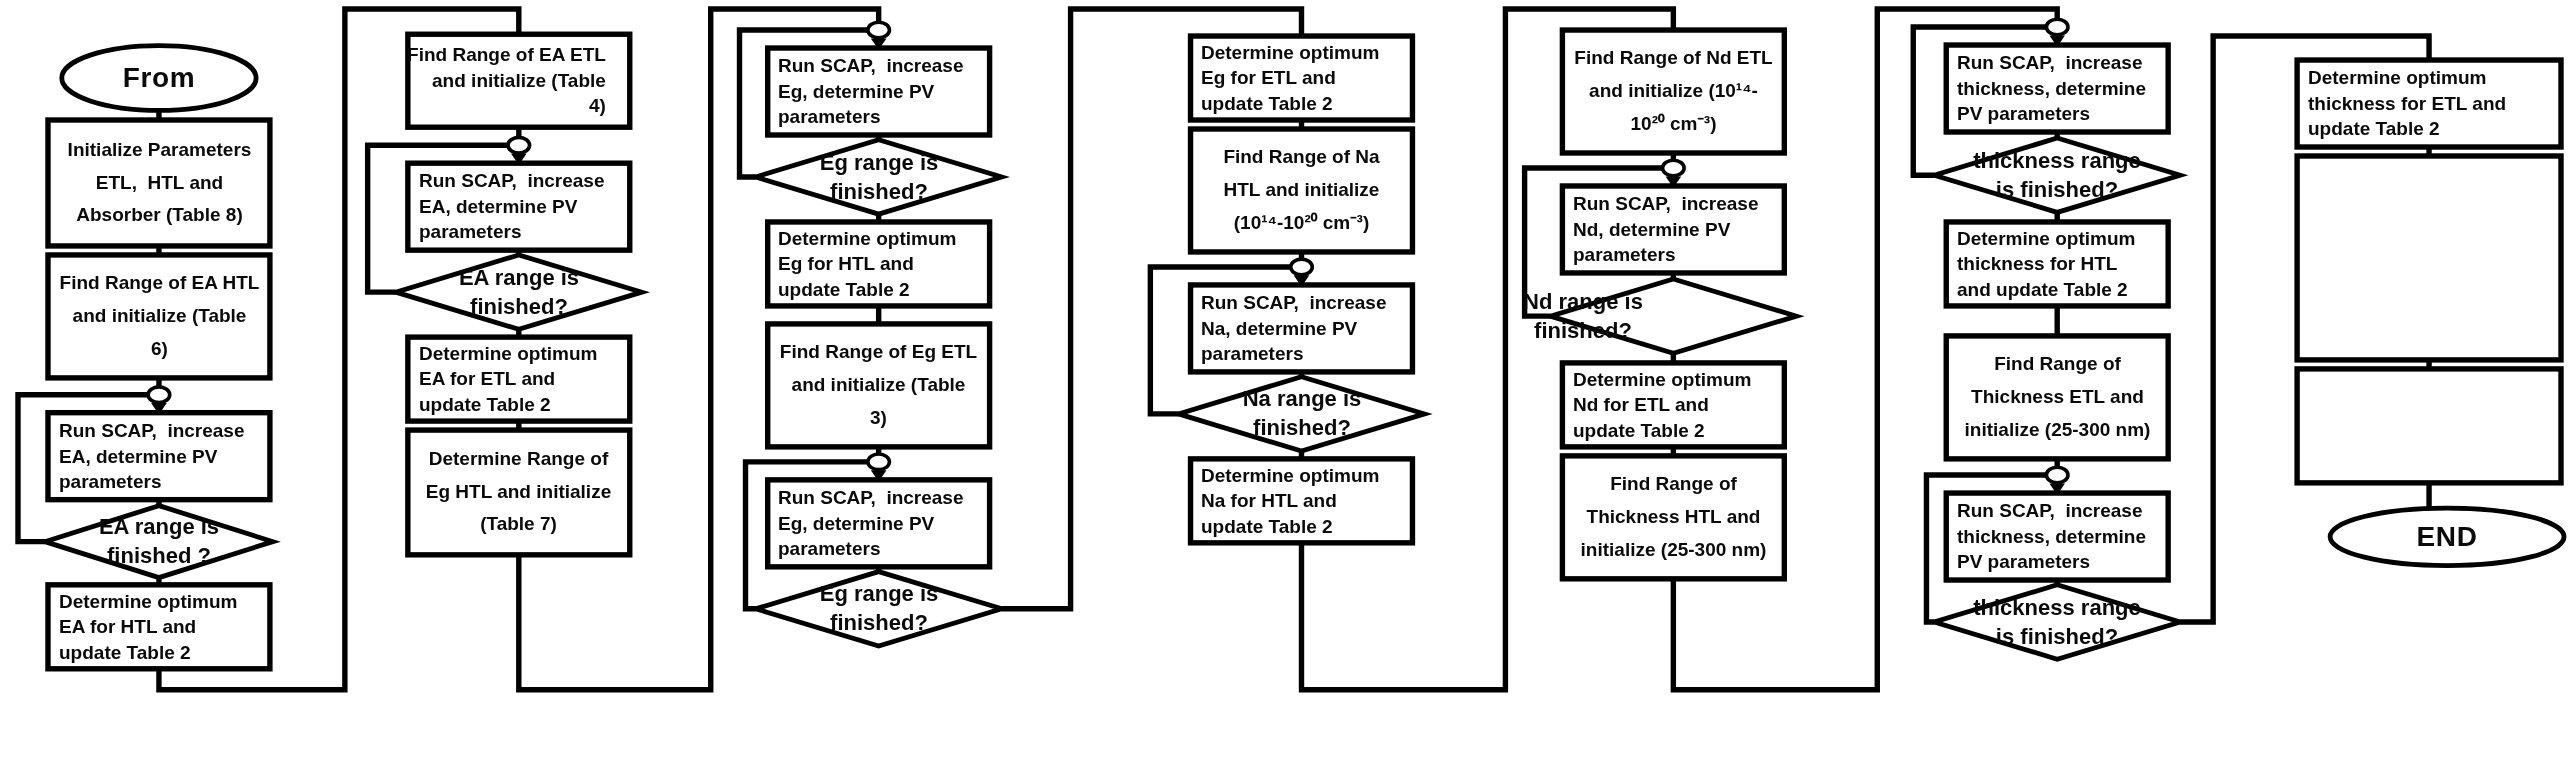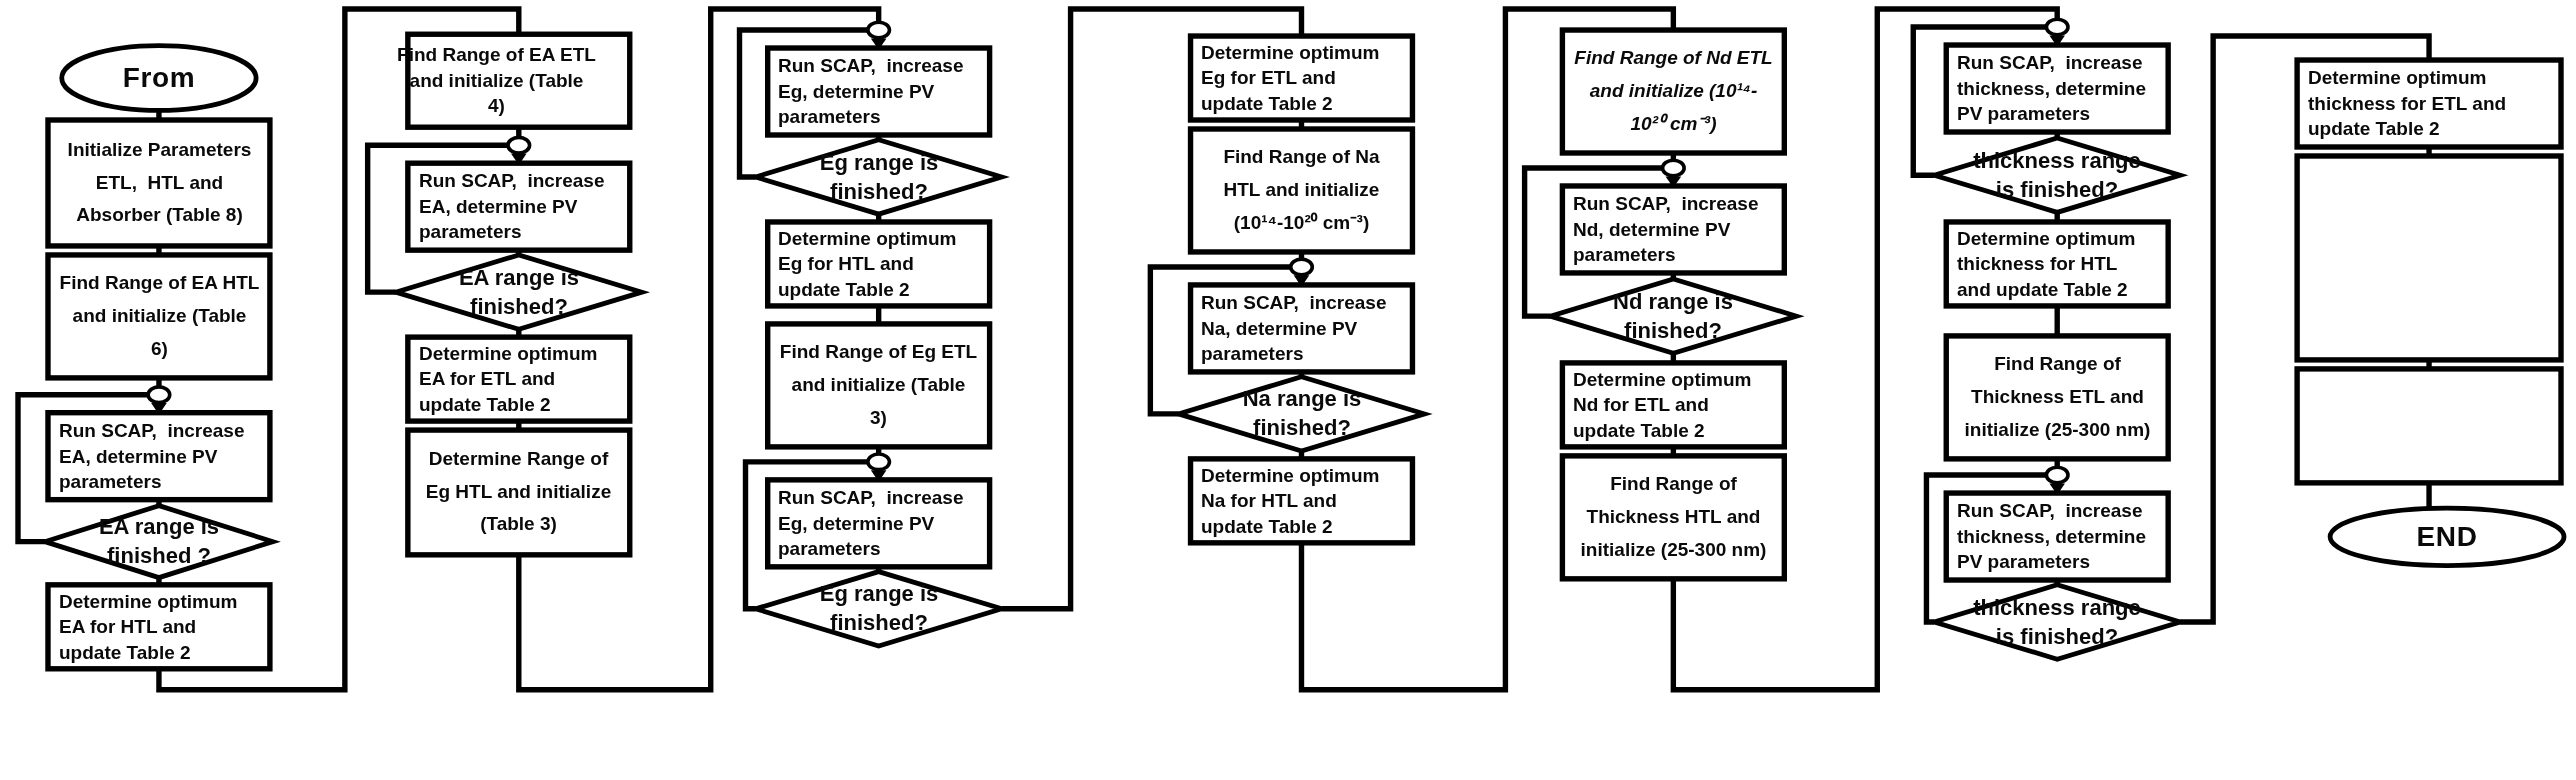--- a/index.html
+++ b/index.html
@@ -147,34 +147,34 @@
 6)</div>
   <div class="lbl left" style="left:59px;top:420px;width:200px;height:73px;">Run SCAP,  increase
 EA, determine PV
 parameters</div>
   <div class="lbl dia" style="left:57px;top:509px;width:204px;height:65px;">EA range is
 finished ?</div>
   <div class="lbl left" style="left:59px;top:592px;width:200px;height:70px;">Determine optimum
 EA for HTL and
 update Table 2</div>
 
-  <div class="lbl" style="left:394px;top:41px;width:205px;height:79px;">Find Range of EA ETL
+  <div class="lbl" style="left:404px;top:41px;width:205px;height:79px;text-align:right;">Find Range of EA ETL
 and initialize (Table
 4)</div>
   <div class="lbl left" style="left:419px;top:170px;width:200px;height:73px;">Run SCAP,  increase
 EA, determine PV
 parameters</div>
   <div class="lbl dia" style="left:417px;top:260px;width:204px;height:65px;">EA range is
 finished?</div>
   <div class="lbl left" style="left:419px;top:344px;width:200px;height:70px;">Determine optimum
 EA for ETL and
 update Table 2</div>
   <div class="lbl tall" style="left:416px;top:437px;width:205px;height:110px;">Determine Range of
 Eg HTL and initialize
-(Table 3)</div>
+(Table 7)</div>
 
   <div class="lbl left" style="left:778px;top:55px;width:200px;height:73px;">Run SCAP,  increase
 Eg, determine PV
 parameters</div>
   <div class="lbl dia" style="left:777px;top:145px;width:204px;height:65px;">Eg range is
 finished?</div>
   <div class="lbl left" style="left:778px;top:229px;width:200px;height:70px;">Determine optimum
 Eg for HTL and
 update Table 2</div>
   <div class="lbl tall" style="left:776px;top:331px;width:205px;height:109px;">Find Range of Eg ETL
@@ -194,27 +194,27 @@
 (10¹⁴-10²⁰ cm⁻³)</div>
   <div class="lbl left" style="left:1201px;top:292px;width:200px;height:73px;">Run SCAP,  increase
 Na, determine PV
 parameters</div>
   <div class="lbl dia" style="left:1200px;top:381px;width:204px;height:65px;">Na range is
 finished?</div>
   <div class="lbl left" style="left:1201px;top:466px;width:200px;height:70px;">Determine optimum
 Na for HTL and
 update Table 2</div>
 
-  <div class="lbl tall" style="left:1571px;top:37px;width:205px;height:109px;font-style:italic;">Find Range of Nd ETL
+  <div class="lbl tall" style="left:1571px;top:37px;width:205px;height:109px;">Find Range of Nd ETL
 and initialize (10¹⁴-
 10²⁰ cm⁻³)</div>
   <div class="lbl left" style="left:1573px;top:193px;width:200px;height:73px;">Run SCAP,  increase
 Nd, determine PV
 parameters</div>
-  <div class="lbl dia" style="left:1571px;top:284px;width:204px;height:65px;text-align:center;">Nd range is
+  <div class="lbl dia" style="left:1481px;top:284px;width:204px;height:65px;text-align:center;">Nd range is
 finished?</div>
   <div class="lbl left" style="left:1573px;top:370px;width:200px;height:70px;">Determine optimum
 Nd for ETL and
 update Table 2</div>
   <div class="lbl tall" style="left:1571px;top:463px;width:205px;height:109px;">Find Range of
 Thickness HTL and
 initialize (25-300 nm)</div>
 
   <div class="lbl left" style="left:1957px;top:52px;width:200px;height:73px;">Run SCAP,  increase
 thickness, determine

